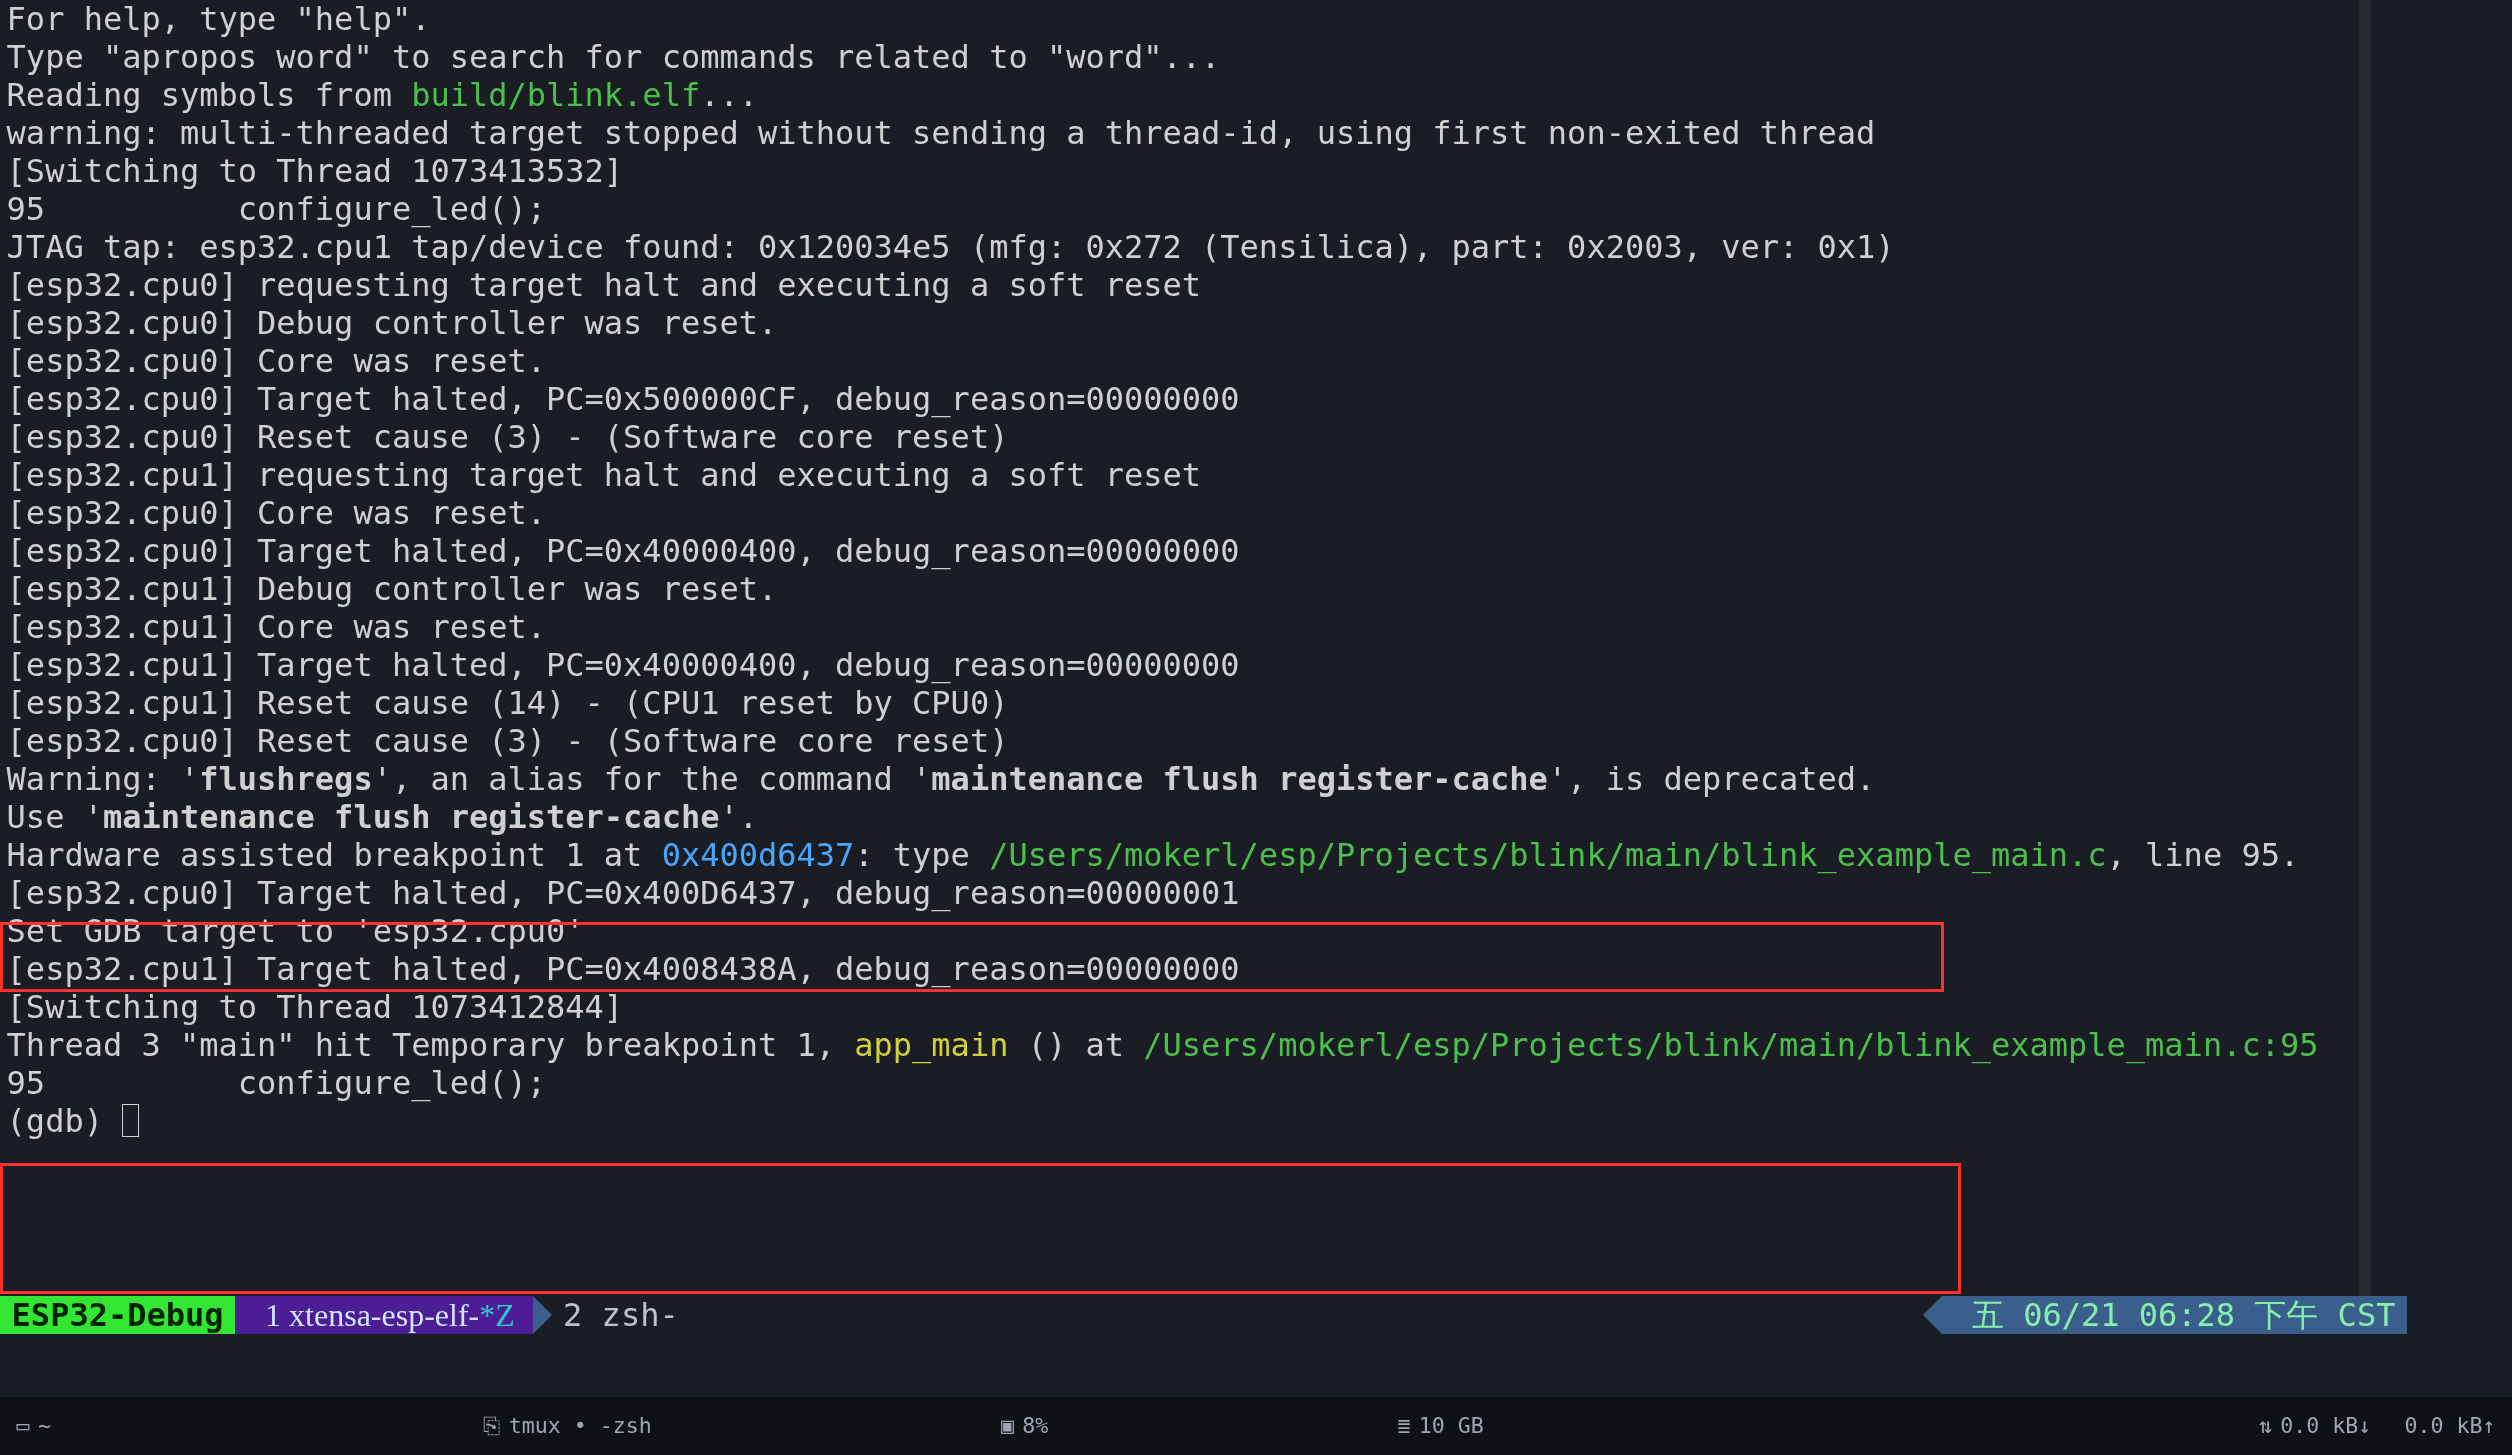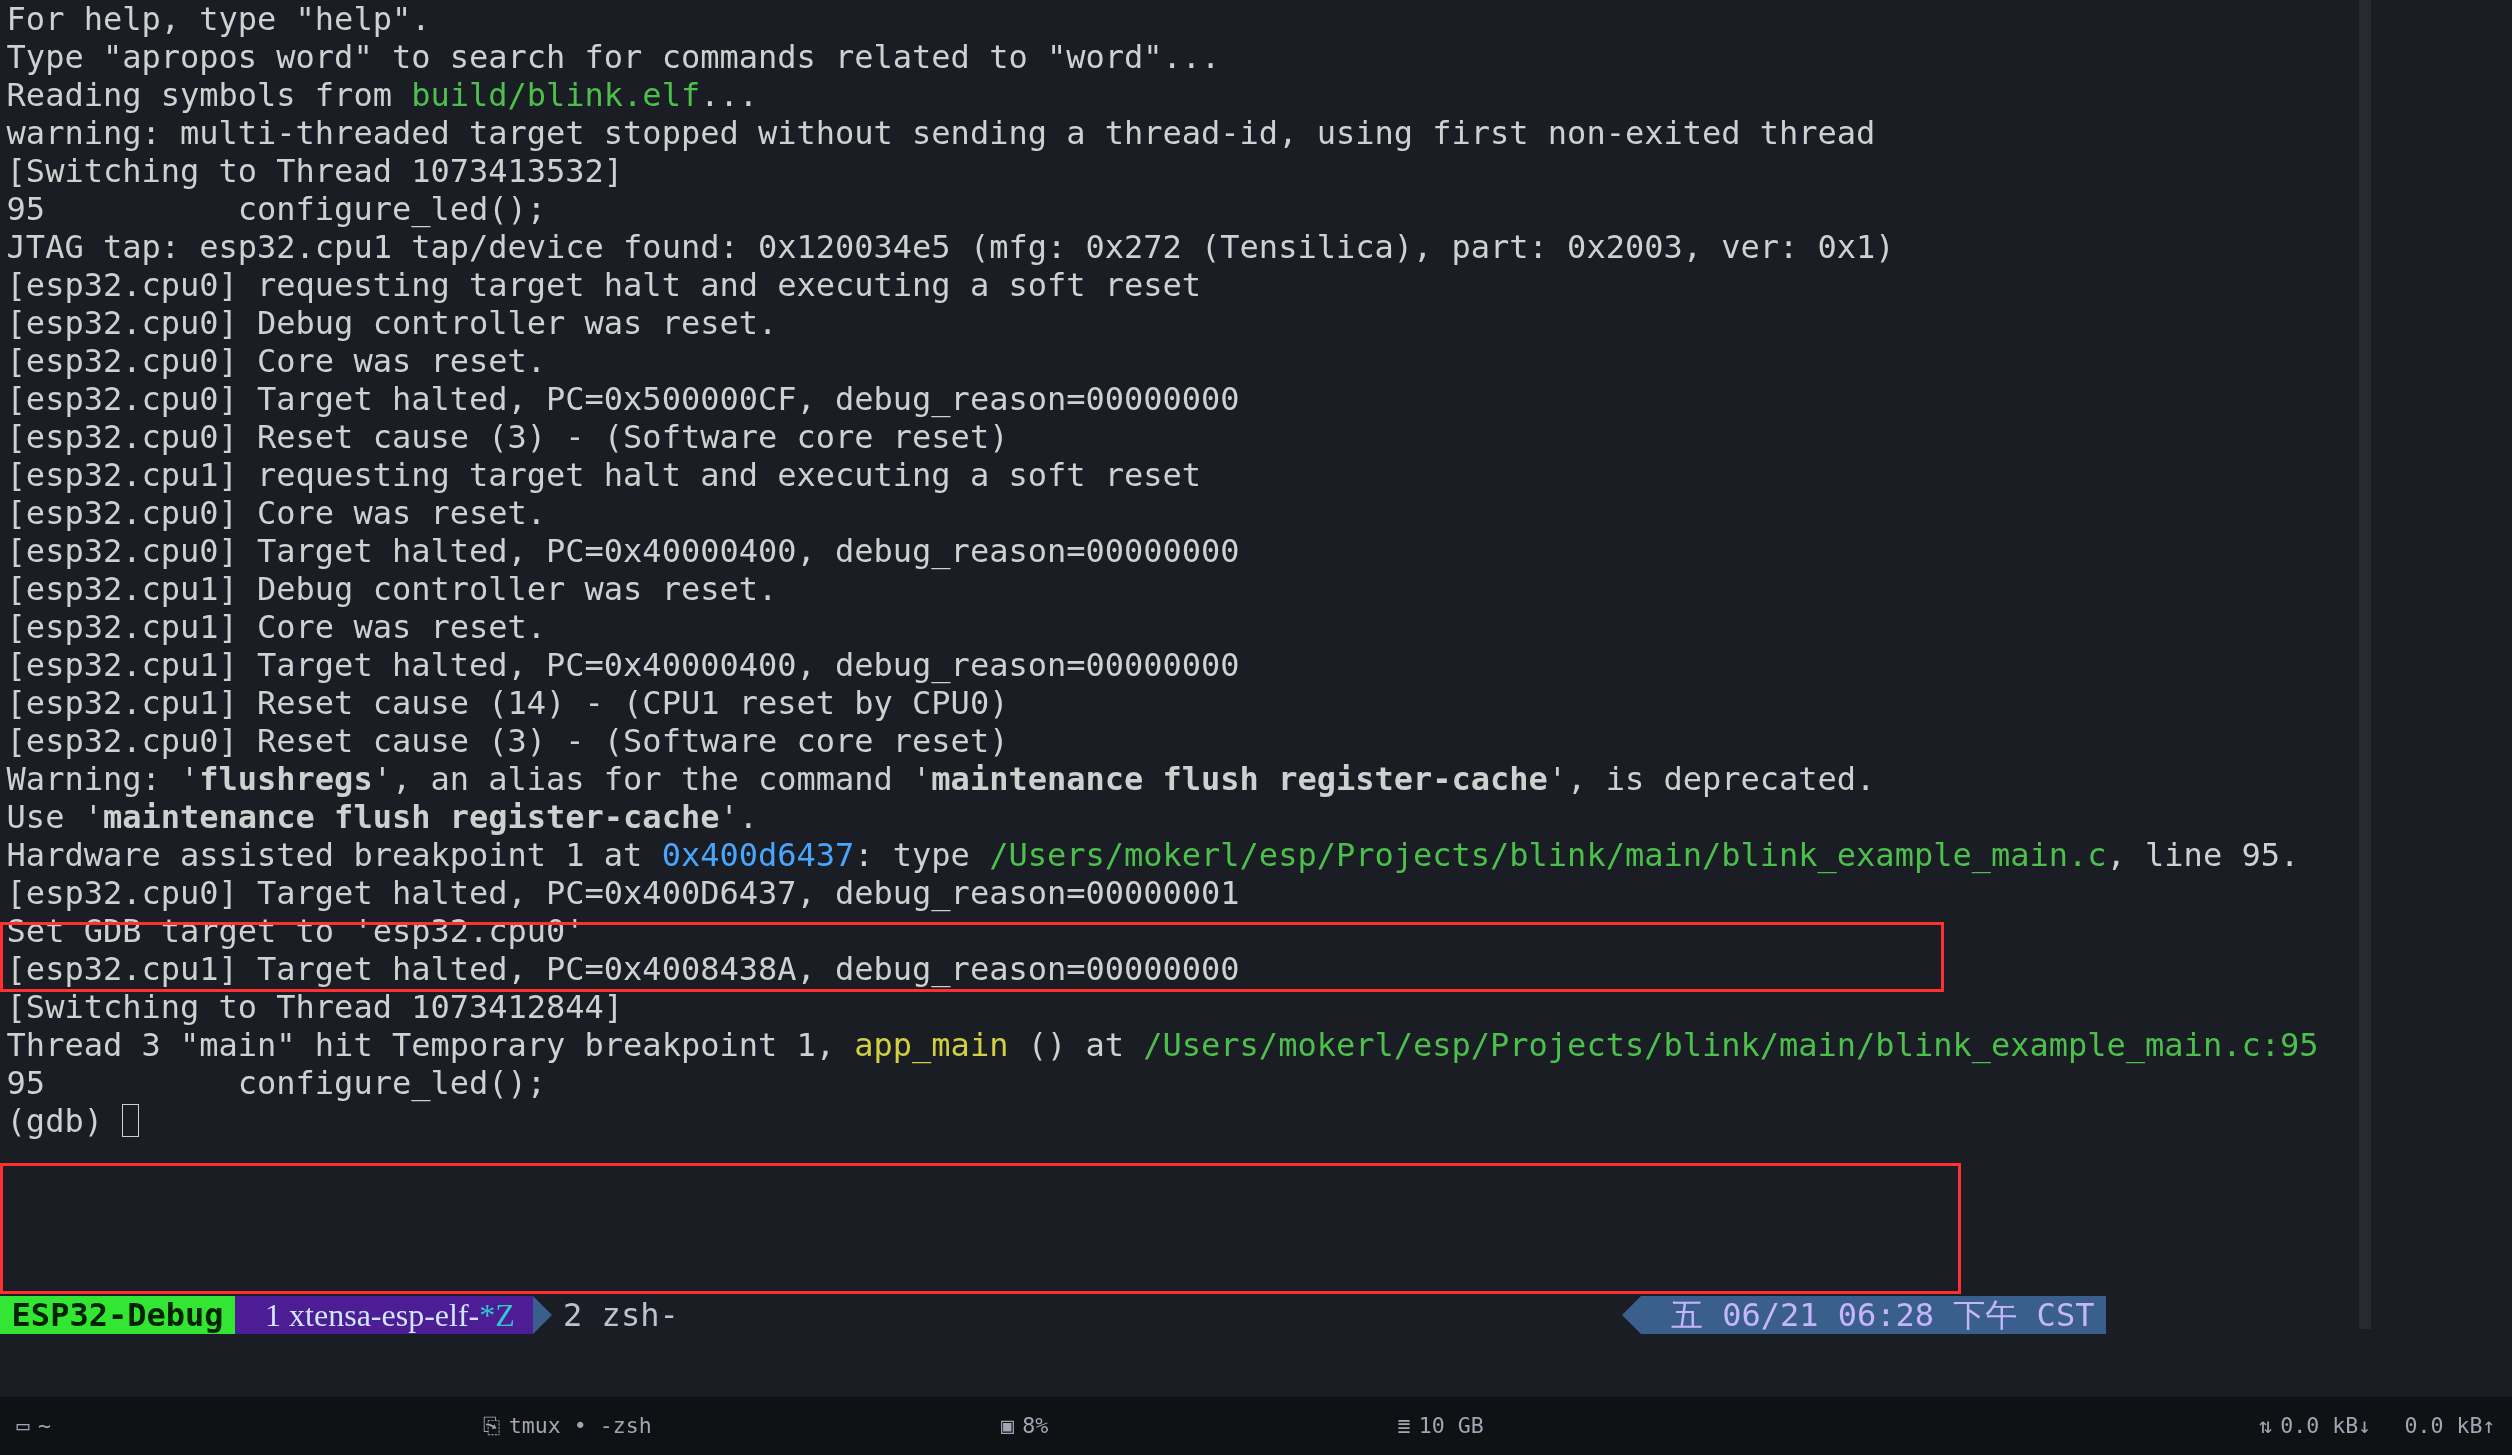--- a/index.html
+++ b/index.html
@@ -34,21 +34,21 @@
     display:inline-block;
     width:16.6px; height:33px;
     border:1.7px solid #d0d0d0;
     vertical-align:-5px;
   }
 
   
   .tmux-status {
     position:absolute;
     left:0; top:1296px;
-    width:2106px; height:38px;
+    width:2407px; height:38px;
     display:flex;
     font-size:32px;
     line-height:38px;
   }
   .tmux-seg-session {
     background:#34e634;
     color:#002200;
     padding:0 11.6px;
     position:relative;
     font-weight:bold;
@@ -74,21 +74,21 @@
     border-top:19px solid transparent;
     border-bottom:19px solid transparent;
   }
   .tmux-seg-inactive {
     color:#bac3d0;
     padding:0 18.3px 0 30px;
   }
   .tmux-spacer { flex:1; }
   .tmux-seg-clock {
     background:#3a5f8c;
-    color:#c4b5fd;
+    color:#86efac;
     padding:0 11.6px 0 30px;
     position:relative;
   }
   .tmux-seg-clock::before{
     content:"";
     position:absolute; left:-19px; top:0;
     border-right:19px solid #3a5f8c;
     border-top:19px solid transparent;
     border-bottom:19px solid transparent;
   }

